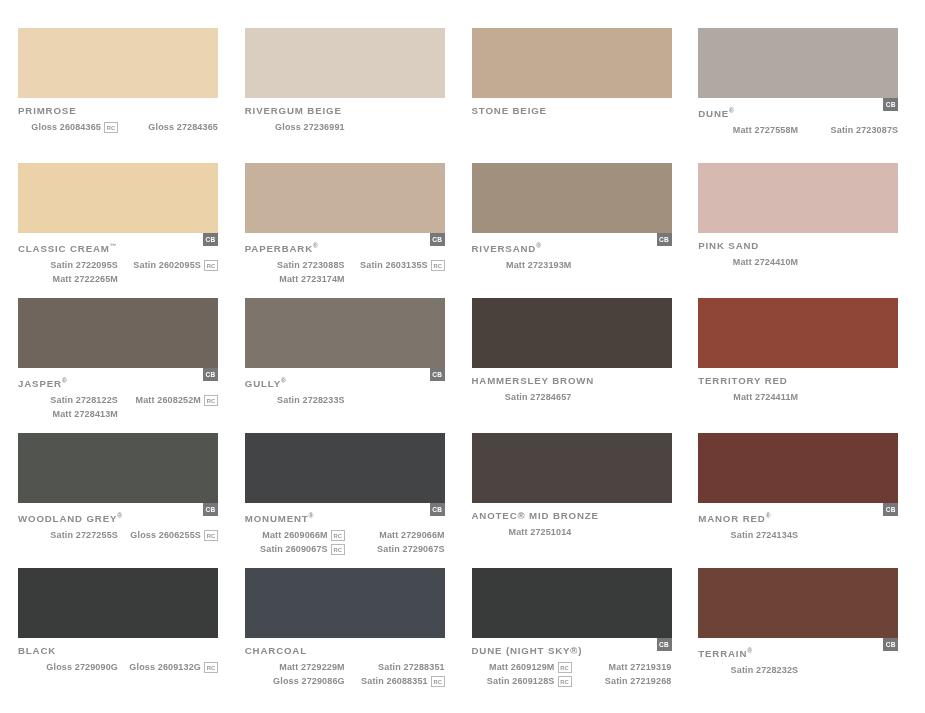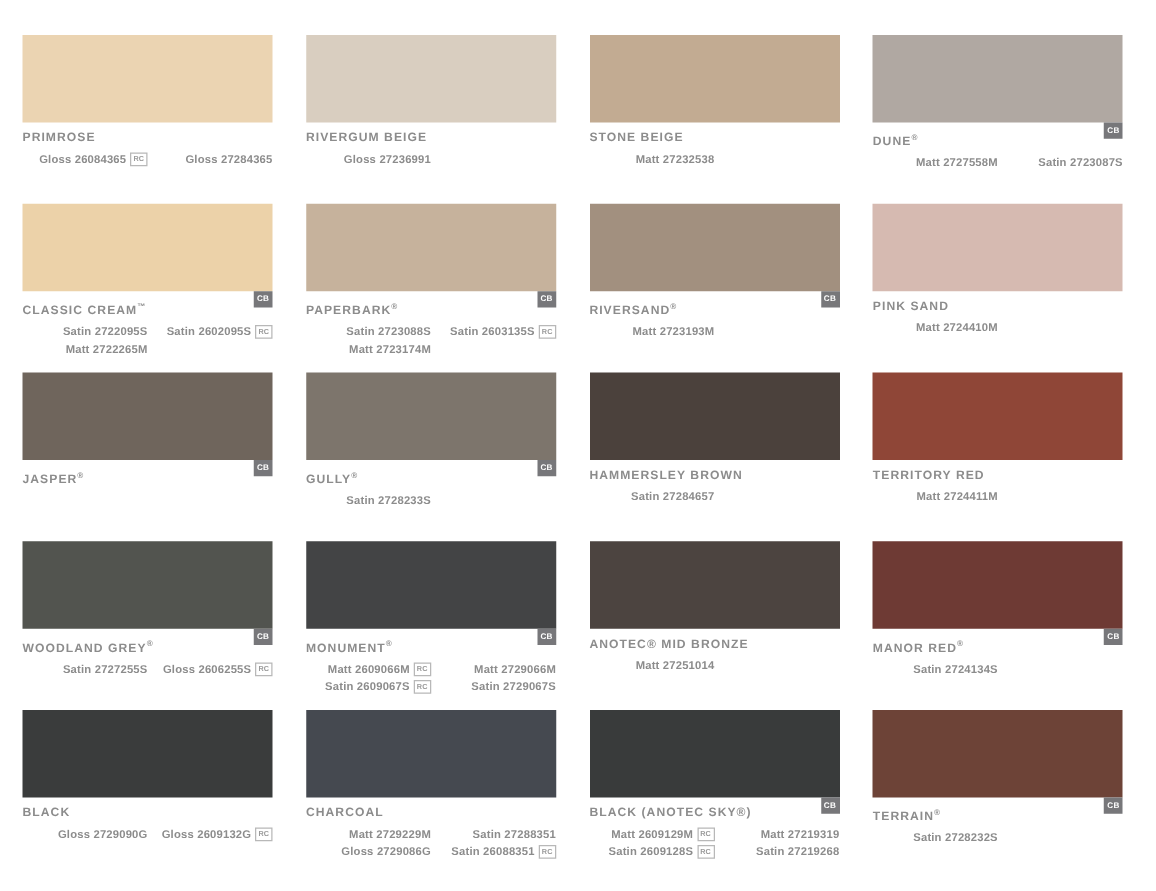--- a/index.html
+++ b/index.html
@@ -151,27 +151,20 @@
               <span>Gloss 27236991</span>
             </span>
           </div>
         </div>
       </div>
       <div class="swatch-cell">
         <div class="chip-wrap">
           <div class="chip" style="background: rgb(194, 171, 146);"></div>
         </div>
         <div class="name">STONE BEIGE</div>
-        <div class="codes">
-          <div class="code-line">
-            <span class="code-item col0">
-              <span>Matt 27232538</span>
-            </span>
-          </div>
-        </div>
       </div>
       <div class="swatch-cell">
         <div class="chip-wrap">
           <div class="chip" style="background: rgb(176, 168, 162);"></div>
           <div class="cb-badge">CB</div>
         </div>
         <div class="name">DUNE<sup>®</sup></div>
         <div class="codes">
           <div class="code-line">
             <span class="code-item col0">
@@ -259,20 +252,36 @@
         </div>
       </div>
     </div>
     <div class="swatch-row r2">
       <div class="swatch-cell">
         <div class="chip-wrap">
           <div class="chip" style="background: rgb(111, 101, 92);"></div>
           <div class="cb-badge">CB</div>
         </div>
         <div class="name">JASPER<sup>®</sup></div>
+        <div class="codes">
+          <div class="code-line">
+            <span class="code-item col0">
+              <span>Satin 2728122S</span>
+            </span>
+            <span class="code-item col1">
+              <span>Matt 2608252M</span>
+              <span class="rc-badge">RC</span>
+            </span>
+          </div>
+          <div class="code-line">
+            <span class="code-item col0">
+              <span>Matt 2728413M</span>
+            </span>
+          </div>
+        </div>
       </div>
       <div class="swatch-cell">
         <div class="chip-wrap">
           <div class="chip" style="background: rgb(125, 117, 108);"></div>
           <div class="cb-badge">CB</div>
         </div>
         <div class="name">GULLY<sup>®</sup></div>
         <div class="codes">
           <div class="code-line">
             <span class="code-item col0">
@@ -423,21 +432,21 @@
               <span class="rc-badge">RC</span>
             </span>
           </div>
         </div>
       </div>
       <div class="swatch-cell">
         <div class="chip-wrap">
           <div class="chip" style="background: rgb(57, 59, 59);"></div>
           <div class="cb-badge">CB</div>
         </div>
-        <div class="name">BLACK (ANOTEC SKY®)</div>
+        <div class="name">DUNE (NIGHT SKY®)</div>
         <div class="codes">
           <div class="code-line">
             <span class="code-item col0">
               <span>Matt 2609129M</span>
               <span class="rc-badge">RC</span>
             </span>
             <span class="code-item col1">
               <span>Matt 27219319</span>
             </span>
           </div>

